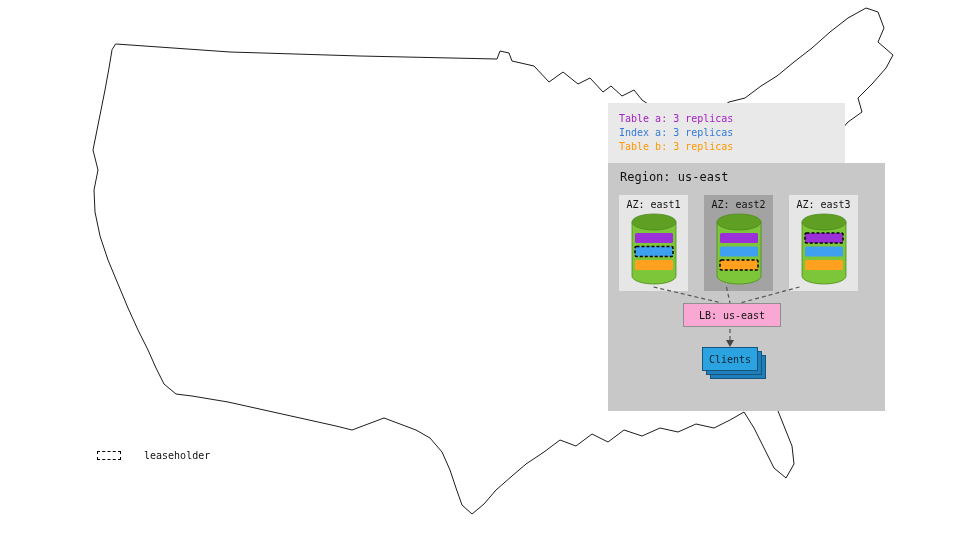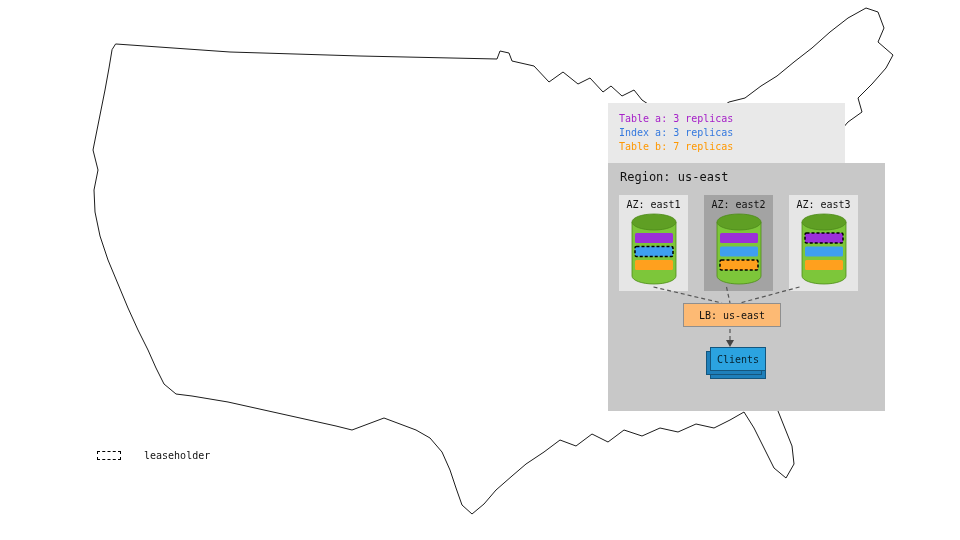--- a/index.html
+++ b/index.html
@@ -19,29 +19,29 @@
   .az-row{position:absolute;left:11px;top:32px;display:flex;gap:16px;}
   .az-box{width:69px;height:96px;text-align:center;}
   .az-label{font-size:10px;line-height:12px;padding-top:4px;color:#111111;}
   .cylinder{display:block;margin:2px auto 0 auto;}
   .cyl-stroke{stroke:#4e8c1b;stroke-width:0.8;}
 
   .connectors{position:absolute;left:0;top:0;pointer-events:none;}
   .dash{stroke:#555555;stroke-width:1.2;stroke-dasharray:4 3;fill:none;}
   .arrowhead{fill:#444444;stroke:none;}
 
-  .lb-box{position:absolute;left:75px;top:140px;width:98px;height:24px;background:#fdba74;
+  .lb-box{position:absolute;left:75px;top:140px;width:98px;height:24px;background:#f9a8d4;
           border:1px solid #8f8f8f;box-sizing:border-box;font-size:10px;color:#111111;
           display:flex;align-items:center;justify-content:center;}
 
   .clients{position:absolute;left:94px;top:184px;width:66px;height:34px;}
   .client-layer{position:absolute;width:56px;height:24px;border:1px solid #14567e;box-sizing:border-box;}
   .client-layer.l3{left:8px;top:8px;}
   .client-layer.l2{left:4px;top:4px;}
-  .client-front{position:absolute;left:8px;top:0;width:56px;height:24px;border:1px solid #14567e;
+  .client-front{position:absolute;left:0;top:0;width:56px;height:24px;border:1px solid #14567e;
                 box-sizing:border-box;font-size:10px;color:#06222f;
                 display:flex;align-items:center;justify-content:center;}
 
   
   .key{position:absolute;left:97px;top:450px;display:flex;align-items:center;gap:23px;}
   .key-swatch{width:24px;height:9px;border:1.5px dashed #000000;background:#ffffff;box-sizing:border-box;}
   .key-label{font-size:10px;color:#111111;}
 </style>
 </head>
 <body>
@@ -67,21 +67,21 @@
   </svg>
 
   <div class="key">
     <span class="key-swatch"></span>
     <span class="key-label">leaseholder</span>
   </div>
 
   <div class="legend-panel" style="background: rgb(233, 233, 233);">
     <div class="legend-line" style="color: rgb(166, 32, 200);">Table a: 3 replicas</div>
     <div class="legend-line" style="color: rgb(53, 121, 222);">Index a: 3 replicas</div>
-    <div class="legend-line" style="color: rgb(255, 152, 0);">Table b: 7 replicas</div>
+    <div class="legend-line" style="color: rgb(255, 152, 0);">Table b: 3 replicas</div>
   </div>
 
   <div class="region-box" style="background: rgb(200, 200, 200);">
     <div class="region-label">Region: us-east</div>
 
     <div class="az-row">
 
       <div class="az-box" style="background: rgb(230, 230, 230);">
         <div class="az-label">AZ: east1</div>
         <svg class="cylinder" width="48" height="74" viewBox="0 0 48 74">

